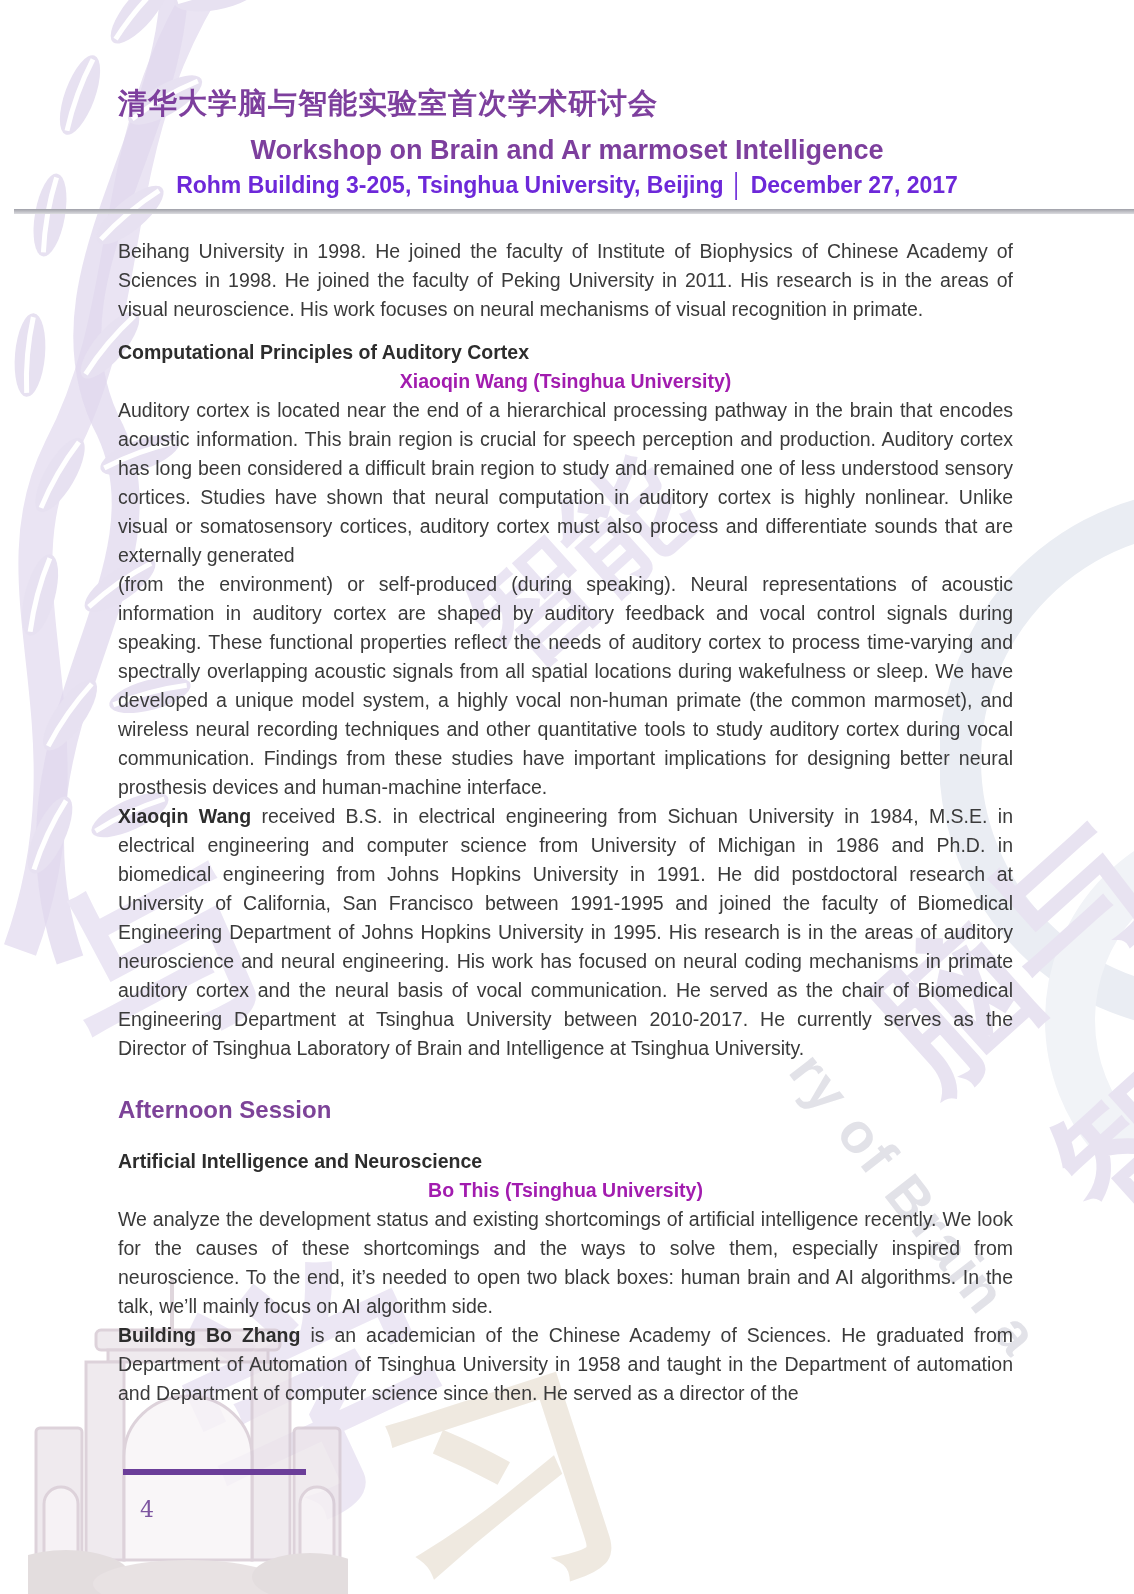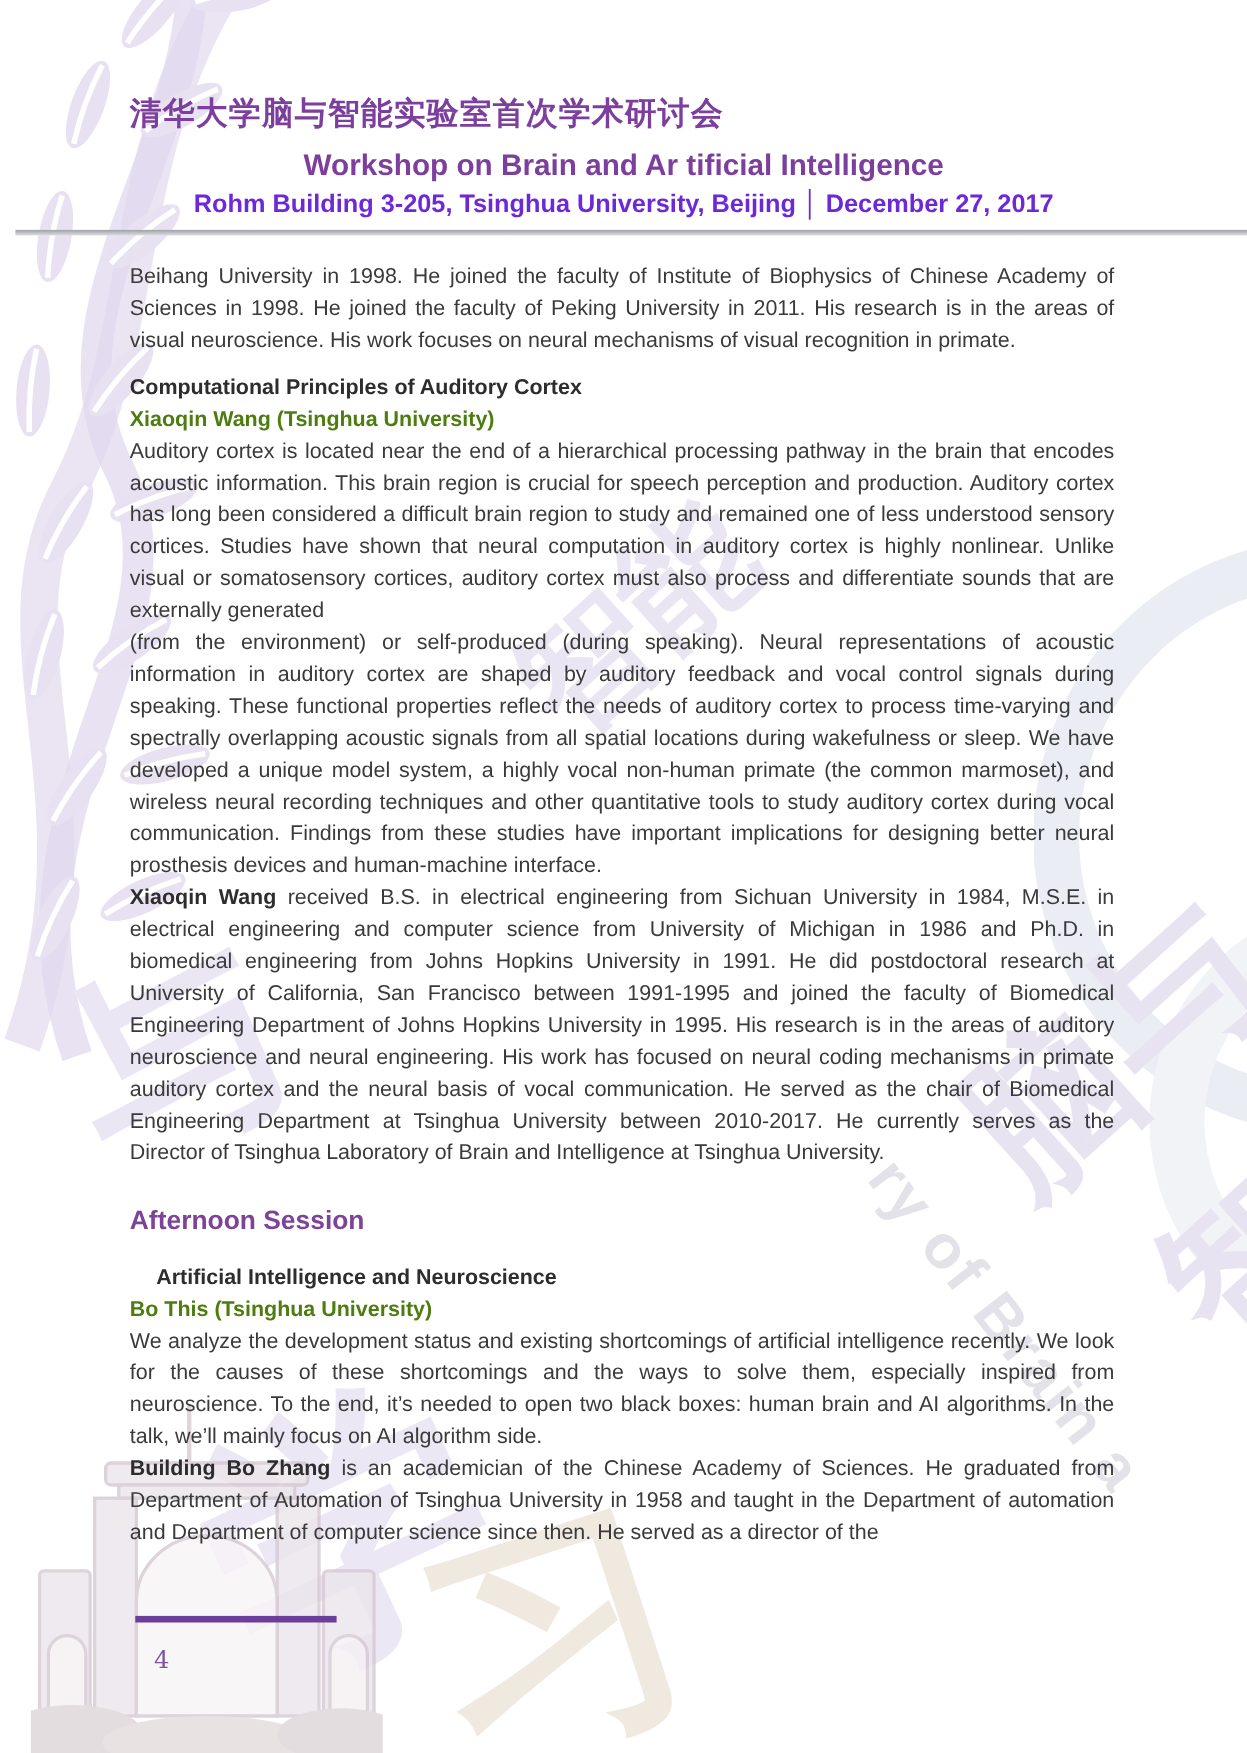--- a/index.html
+++ b/index.html
@@ -37,21 +37,21 @@
     position:absolute;z-index:1;left:14px;right:0;top:209px;height:5px;
     background:linear-gradient(to bottom,#9fa0a8,#dcdce0);
   }
   
   .content{
     position:absolute;z-index:1;left:118px;top:237px;width:895px;
     font-size:19.5px;line-height:29px;color:#3a3a3a;text-align:justify;
   }
   .content p{margin:0;}
   .talk-title{font-weight:bold;color:#2d2d2d;margin-top:14px !important;text-align:left;}
-  .talk-speaker{font-weight:bold;color:#4d7c0f;text-align:left;}
+  .talk-speaker{font-weight:bold;color:#a21caf;text-align:center;}
   .bio-lead{font-weight:bold;color:#2d2d2d;}
   .session-heading{
     font-size:24px;line-height:40px;font-weight:bold;color:#7d4398;
     margin:27px 0 17px 0 !important;text-align:left;
   }
   
   .footer-rule{
     position:absolute;z-index:1;left:123px;top:1469px;width:183px;height:6px;
     background:#6b3e99;
   }
@@ -123,37 +123,37 @@
       <path d="M96,282 L96,178 A64,60 0 0 1 224,178 L224,282 Z" fill="#f8f4f7"></path>
       <path d="M16,282 L16,226 A17,17 0 0 1 50,226 L50,282 Z" fill="#f5f0f3"></path>
       <path d="M272,282 L272,226 A17,17 0 0 1 306,226 L306,282 Z" fill="#f5f0f3"></path>
     </g>
     <ellipse cx="38" cy="298" rx="64" ry="26" fill="#ddd5d7"></ellipse>
     <ellipse cx="160" cy="306" rx="95" ry="24" fill="#e3dbdd"></ellipse>
     <ellipse cx="282" cy="299" rx="58" ry="24" fill="#ddd5d7"></ellipse>
   </svg>
 
   <div class="title-zh">清华大学脑与智能实验室首次学术研讨会</div>
-  <div class="title-en">Workshop on Brain and Ar tificial Intelligence</div>
+  <div class="title-en">Workshop on Brain and Ar marmoset Intelligence</div>
   <div class="venue-line">Rohm Building 3-205, Tsinghua University, Beijing │ December 27, 2017</div>
   <div class="header-divider"></div>
 
   <div class="content">
 
     <p>Beihang University in 1998. He joined the faculty of Institute of Biophysics of Chinese Academy of Sciences in 1998. He joined the faculty of Peking University in 2011. His research is in the areas of visual neuroscience. His work focuses on neural mechanisms of visual recognition in primate.</p>
 
     <p class="talk-title">Computational Principles of Auditory Cortex</p>
     <p class="talk-speaker">Xiaoqin Wang (Tsinghua University)</p>
     <p>Auditory cortex is located near the end of a hierarchical processing pathway in the brain that encodes acoustic information. This brain region is crucial for speech perception and production. Auditory cortex has long been considered a difficult brain region to study and remained one of less understood sensory cortices. Studies have shown that neural computation in auditory cortex is highly nonlinear. Unlike visual or somatosensory cortices, auditory cortex must also process and differentiate sounds that are externally generated</p>
     <p>(from the environment) or self-produced (during speaking). Neural representations of acoustic information in auditory cortex are shaped by auditory feedback and vocal control signals during speaking. These functional properties reflect the needs of auditory cortex to process time-varying and spectrally overlapping acoustic signals from all spatial locations during wakefulness or sleep. We have developed a unique model system, a highly vocal non-human primate (the common marmoset), and wireless neural recording techniques and other quantitative tools to study auditory cortex during vocal communication. Findings from these studies have important implications for designing better neural prosthesis devices and human-machine interface.</p>
     <p><span class="bio-lead">Xiaoqin Wang</span><span> received B.S. in electrical engineering from Sichuan University in 1984, M.S.E. in electrical engineering and computer science from University of Michigan in 1986 and Ph.D. in biomedical engineering from Johns Hopkins University in 1991. He did postdoctoral research at University of California, San Francisco between 1991-1995 and joined the faculty of Biomedical Engineering Department of Johns Hopkins University in 1995. His research is in the areas of auditory neuroscience and neural engineering. His work has focused on neural coding mechanisms in primate auditory cortex and the neural basis of vocal communication. He served as the chair of Biomedical Engineering Department at Tsinghua University between 2010-2017. He currently serves as the Director of Tsinghua Laboratory of Brain and Intelligence at Tsinghua University.</span></p>
 
     <p class="session-heading">Afternoon Session</p>
 
-    <p class="talk-title" style="margin-top:0 !important;margin-left:24px;">Artificial Intelligence and Neuroscience</p>
+    <p class="talk-title" style="margin-top:0 !important;">Artificial Intelligence and Neuroscience</p>
     <p class="talk-speaker">Bo This (Tsinghua University)</p>
     <p>We analyze the development status and existing shortcomings of artificial intelligence recently. We look for the causes of these shortcomings and the ways to solve them, especially inspired from neuroscience. To the end, it’s needed to open two black boxes: human brain and AI algorithms. In the talk, we’ll mainly focus on AI algorithm side.</p>
     <p><span class="bio-lead">Building Bo Zhang</span><span> is an academician of the Chinese Academy of Sciences. He graduated from Department of Automation of Tsinghua University in 1958 and taught in the Department of automation and Department of computer science since then. He served as a director of the</span></p>
   </div>
 
   <div class="footer-rule"></div>
   <div class="page-number">4</div>
 
 </div>
 

